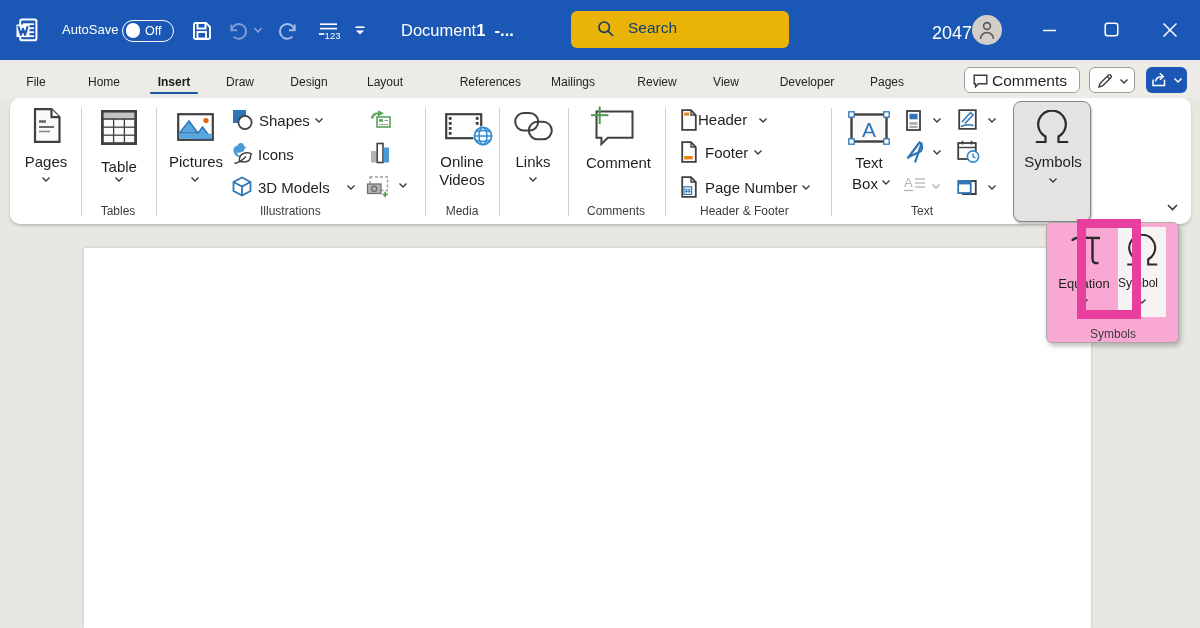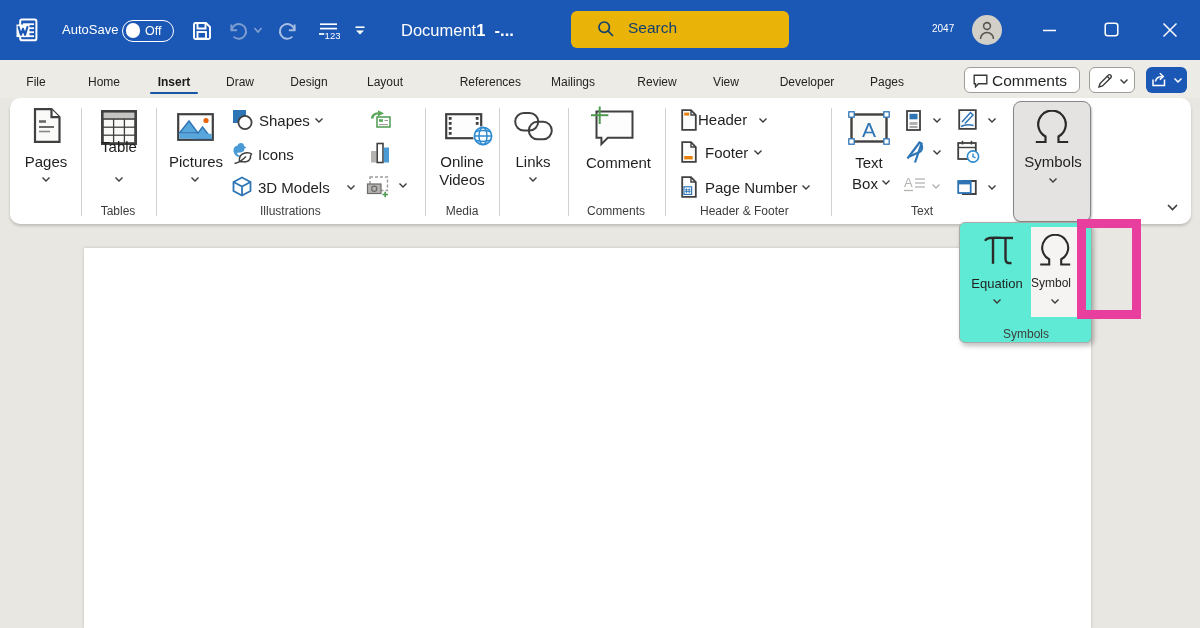--- a/index.html
+++ b/index.html
@@ -23,21 +23,21 @@
   .rsep { position:absolute; top:10px; width:1px; height:108px; background:#D3D1CF; }
   .rlabel { position:absolute; font-size:15px; line-height:17px; color:#201F1E; white-space:nowrap; }
   .glabel { position:absolute; top:105px; font-size:12px; line-height:16px; color:#3D3C3B; text-align:center; white-space:nowrap; }
   .chev { stroke:#3B3A39; stroke-width:1.4; fill:none; }
 
   
   #page { position:absolute; left:84px; top:248px; width:1007px; height:380px; background:#FFFFFF; box-shadow:0 0 3px rgba(0,0,0,0.18); }
 
   
   #symbtn { position:absolute; left:1013px; top:101px; width:78px; height:121px; background:#E5E3E2; border:1px solid #888684; border-radius:8px; box-shadow:1px 2px 2px rgba(0,0,0,0.25); }
-  #dropdown { position:absolute; left:959px; top:222px; width:133px; height:121px; background:#5eead4; border:1px solid #ABA9A7; border-radius:6px; box-shadow:2px 3px 5px rgba(0,0,0,0.25); }
+  #dropdown { position:absolute; left:1046px; top:222px; width:133px; height:121px; background:#f9a8d4; border:1px solid #ABA9A7; border-radius:6px; box-shadow:2px 3px 5px rgba(0,0,0,0.25); }
   #pinkbox { position:absolute; left:1077px; top:219px; width:64px; height:100px; border:9px solid #E83E9D; background:transparent; }
 </style>
 </head>
 <body>
 <div id="app">
 
   <div id="titlebar">
     <svg class="abs" style="left:16px;top:18px" width="24" height="24" viewBox="0 0 24 24">
       <rect x="4.2" y="1.6" width="16.2" height="20.6" rx="1.8" fill="none" stroke="#fff" stroke-width="2"></rect>
       <line x1="7" y1="6.2" x2="18" y2="6.2" stroke="#fff" stroke-width="1.8"></line>
@@ -83,21 +83,21 @@
     <div class="abs wtxt" style="left:401px;top:21px;font-size:16.5px;line-height:19px;">Document<b>1</b>&nbsp; <b>-...</b></div>
 
     <div class="abs" style="left:571px;top:11px;width:218px;height:37px;background:#eab308;border-radius:6px;">
       <svg class="abs" style="left:26px;top:9px" width="18" height="18" viewBox="0 0 18 18">
         <circle cx="7.2" cy="7.2" r="5.2" fill="none" stroke="#123F70" stroke-width="1.7"></circle>
         <line x1="11.2" y1="11.2" x2="16" y2="16" stroke="#123F70" stroke-width="1.7"></line>
       </svg>
       <div class="abs" style="left:57px;top:8px;font-size:15.5px;color:#123F70;">Search</div>
     </div>
 
-    <div class="abs wtxt" style="left:932px;top:23px;font-size:10px;">2047</div>
+    <div class="abs wtxt" style="left:932px;top:23px;font-size:18px;">2047</div>
     <div class="abs" style="left:972px;top:15px;width:30px;height:30px;border-radius:50%;background:#D2CEC8;">
       <svg class="abs" style="left:6px;top:5px" width="18" height="20" viewBox="0 0 18 20">
         <circle cx="9" cy="6" r="3.4" fill="none" stroke="#5A5854" stroke-width="1.6"></circle>
         <path d="M2.5 19 a6.5 6.5 0 0 1 13 0" fill="none" stroke="#5A5854" stroke-width="1.6"></path>
       </svg>
     </div>
     <svg class="abs" style="left:1042px;top:23px" width="15" height="15" viewBox="0 0 15 15">
       <line x1="1" y1="7.5" x2="14" y2="7.5" stroke="#fff" stroke-width="1.5"></line>
     </svg>
     <svg class="abs" style="left:1104px;top:22px" width="15" height="15" viewBox="0 0 15 15">
@@ -174,21 +174,21 @@
 
     <svg class="abs" style="left:91px;top:12px" width="36" height="35" viewBox="0 0 36 35">
       <rect x="1.4" y="1.4" width="33.2" height="32.2" fill="#FAFAF9" stroke="#404040" stroke-width="2.8"></rect>
       <line x1="12.6" y1="9" x2="12.6" y2="33" stroke="#404040" stroke-width="1.3"></line>
       <line x1="23.4" y1="9" x2="23.4" y2="33" stroke="#404040" stroke-width="1.3"></line>
       <line x1="2" y1="17.2" x2="34" y2="17.2" stroke="#404040" stroke-width="1.3"></line>
       <line x1="2" y1="25.2" x2="34" y2="25.2" stroke="#404040" stroke-width="1.3"></line>
       <rect x="2.8" y="2.8" width="30.4" height="5.6" fill="#C6C4C2"></rect>
       <line x1="2" y1="9" x2="34" y2="9" stroke="#404040" stroke-width="1.6"></line>
     </svg>
-    <div class="rlabel" style="left:81px;top:40px;width:56px;text-align:center;">Table</div>
+    <div class="rlabel" style="left:81px;top:60px;width:56px;text-align:center;">Table</div>
     <svg class="abs chev" style="left:104px;top:78px" width="10" height="7" viewBox="0 0 10 7">
         <path d="M1.5 1.5 L5 5 L8.5 1.5"></path>
       </svg>
     <div class="glabel" style="left:80px;width:56px;">Tables</div>
 
     <svg class="abs" style="left:167px;top:15px" width="37" height="28" viewBox="0 0 37 28">
       <rect x="1.2" y="1.2" width="34.6" height="25.6" fill="#FDFDFD" stroke="#404040" stroke-width="2.2"></rect>
       <circle cx="29" cy="7.5" r="2.6" fill="#E8630A"></circle>
       <path d="M2.5 20 L12 8 L21 20 Z" fill="#58A6DC" stroke="#2E75B6" stroke-width="1.4"></path>
       <path d="M17 25.6 L25.5 14 L34.5 25.6 Z" fill="#58A6DC" stroke="#2E75B6" stroke-width="1.4"></path>

